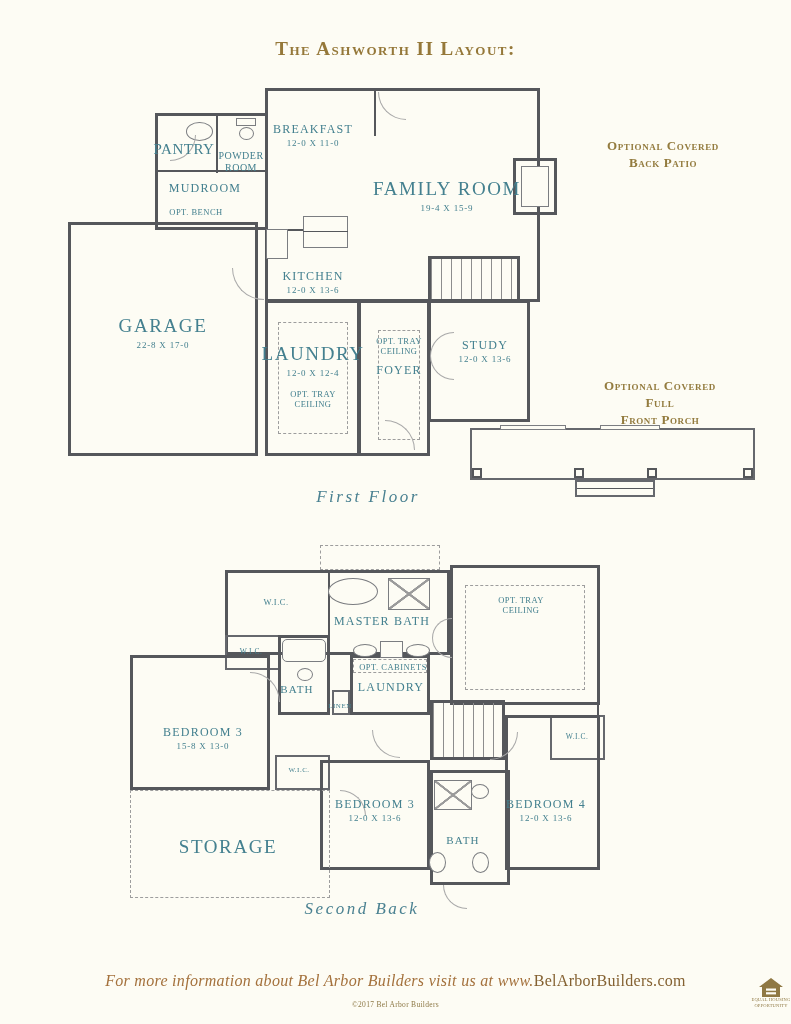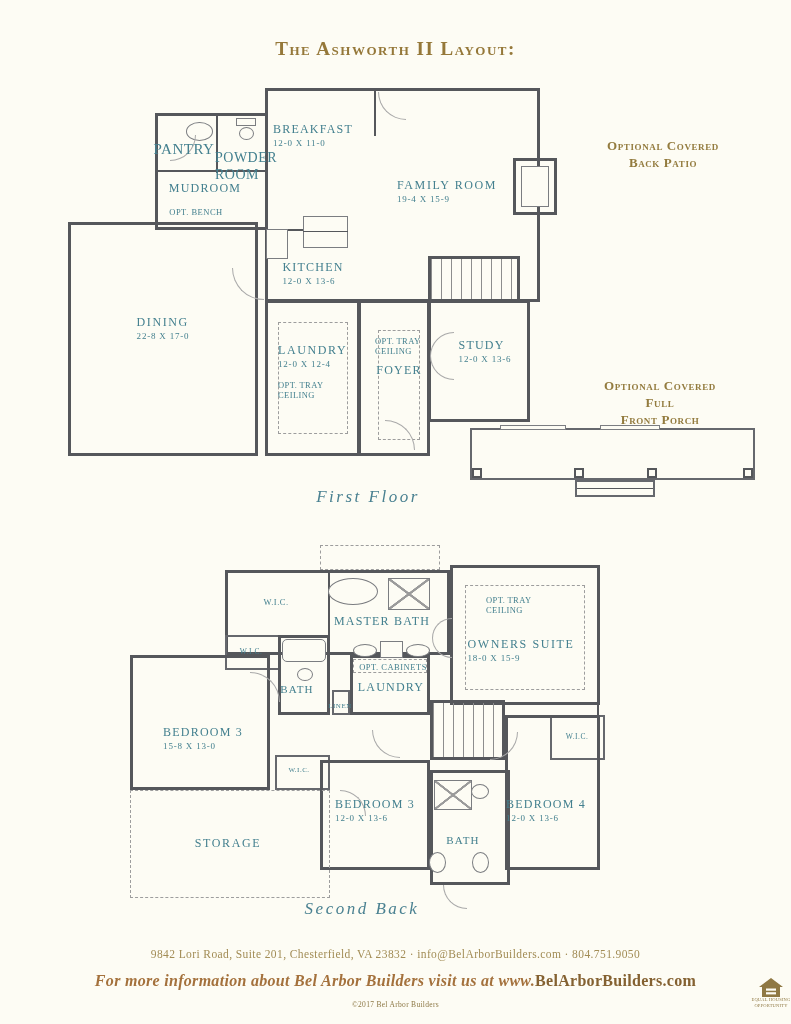--- a/index.html
+++ b/index.html
@@ -39,33 +39,33 @@
       linear-gradient(to top right, transparent 47%, #9b9b9b 48%, #9b9b9b 52%, transparent 53%),
       linear-gradient(to bottom right, transparent 47%, #9b9b9b 48%, #9b9b9b 52%, transparent 53%);}
   .col{position:absolute;width:10px;height:10px;border:2px solid #55575b;box-sizing:border-box}
   .arc{position:absolute;box-sizing:border-box;border:0 solid #a9a9a9}
   .arc.tl{border-top-width:1px;border-left-width:1px;border-radius:100% 0 0 0}
   .arc.tr{border-top-width:1px;border-right-width:1px;border-radius:0 100% 0 0}
   .arc.bl{border-bottom-width:1px;border-left-width:1px;border-radius:0 0 0 100%}
   .arc.br{border-bottom-width:1px;border-right-width:1px;border-radius:0 0 100% 0}
 
   
-  .rlabel{position:absolute;transform:translateX(-50%);text-align:left;
+  .rlabel{position:absolute;transform:translateX(-50%);text-align:center;
     color:#44808f;line-height:1.2;white-space:nowrap}
   .rname{font-size:12px;letter-spacing:1.2px;display:block}
-  .rname-lg{font-size:12px;letter-spacing:1.6px;display:block}
+  .rname-lg{font-size:19px;letter-spacing:1.6px;display:block}
   .rname-sm{font-size:8.5px;letter-spacing:.5px;display:block}
   .rdims{font-size:9px;letter-spacing:.8px;display:block;margin-top:2px}
   .rnote{font-size:8.5px;letter-spacing:.4px;display:block;margin-top:2px;white-space:normal;width:70px;margin-left:auto;margin-right:auto}
 
   
   .addr{position:absolute;left:0;top:948px;width:100%;text-align:center;
     color:#a28c55;font-size:11.5px;letter-spacing:.4px}
   .cta{position:absolute;left:0;top:972px;width:100%;text-align:center;
-    color:#a4713c;font-size:16px;font-style:italic;font-weight:bold;letter-spacing:.3px}
+    color:#a4713c;font-size:16px;font-style:italic;font-weight:normal;letter-spacing:.3px}
   .cta .domain{font-style:normal;color:#846131}
   .copy{position:absolute;left:0;top:1000px;width:100%;text-align:center;
     color:#8d7845;font-size:7.5px;letter-spacing:.3px}
   .eho{position:absolute;left:750px;top:978px;width:42px;text-align:center;color:#8f7843}
   .eho .txt{font-size:4.5px;line-height:1.3;letter-spacing:.2px;display:block}
 </style>
 </head>
 <body>
 
 <div class="page">
@@ -109,42 +109,42 @@
   <div class="arc bl" style="left:232px;top:268px;width:32px;height:32px"></div>
   <div class="arc tr" style="left:385px;top:420px;width:30px;height:30px"></div>
   <div class="arc tl" style="left:430px;top:332px;width:24px;height:24px"></div>
   <div class="arc bl" style="left:430px;top:356px;width:24px;height:24px"></div>
   <div class="arc bl" style="left:378px;top:92px;width:28px;height:28px"></div>
 
   <div class="rlabel" style="left:184px;top:140px">
     <span class="rname-sm" style="font-size:15px">PANTRY</span>
     </div>
   <div class="rlabel" style="left:241px;top:150px;white-space:normal;width:52px;margin-left:-26px;transform:none">
-    <span class="rname-sm" style="font-size:14px">POWDER ROOM</span>
+    <span class="rname-sm" style="font-size:10px">POWDER ROOM</span>
     </div>
   <div class="rlabel" style="left:313px;top:122px">
     <span class="rname">BREAKFAST</span>
     <span class="rdims">12-0 X 11-0</span>
     </div>
   <div class="rlabel" style="left:205px;top:181px">
     <span class="rname">MUDROOM</span>
     </div>
   <div class="rlabel" style="left:196px;top:207px">
     <span class="rname-sm">OPT. BENCH</span>
     </div>
   <div class="rlabel" style="left:447px;top:178px">
     <span class="rname-lg">FAMILY ROOM</span>
     <span class="rdims">19-4 X 15-9</span>
     </div>
-  <div class="rlabel" style="left:313px;top:260px">
+  <div class="rlabel" style="left:313px;top:269px">
     <span class="rname">KITCHEN</span>
     <span class="rdims">12-0 X 13-6</span>
     </div>
   <div class="rlabel" style="left:163px;top:315px">
-    <span class="rname-lg">DINING</span>
+    <span class="rname-lg">GARAGE</span>
     <span class="rdims">22-8 X 17-0</span>
     </div>
   <div class="rlabel" style="left:313px;top:343px">
     <span class="rname-lg">LAUNDRY</span>
     <span class="rdims">12-0 X 12-4</span>
     <span class="rnote" style="margin-top:10px">OPT. TRAY CEILING</span>
     </div>
   <div class="rlabel" style="left:399px;top:334px">
     <span class="rnote" style="width:48px">OPT. TRAY CEILING</span>
     </div>
@@ -206,24 +206,20 @@
 
   <div class="rlabel" style="left:276px;top:597px">
     <span class="rname-sm">W.I.C.</span>
     </div>
   <div class="rlabel" style="left:382px;top:614px">
     <span class="rname">MASTER BATH</span>
     </div>
   <div class="rlabel" style="left:521px;top:593px">
     <span class="rnote">OPT. TRAY CEILING</span>
     </div>
-  <div class="rlabel" style="left:521px;top:637px">
-    <span class="rname-lg">OWNERS SUITE</span>
-    <span class="rdims">18-0 X 15-9</span>
-    </div>
   <div class="rlabel" style="left:251px;top:647px">
     <span class="rname-sm" style="font-size:7.5px">W.I.C.</span>
     </div>
   <div class="rlabel" style="left:297px;top:683px">
     <span class="rname" style="font-size:11px">BATH</span>
     </div>
   <div class="rlabel" style="left:393px;top:662px">
     <span class="rname-sm">OPT. CABINETS</span>
     </div>
   <div class="rlabel" style="left:391px;top:680px">
@@ -252,21 +248,20 @@
   <div class="rlabel" style="left:546px;top:797px">
     <span class="rname">BEDROOM 4</span>
     <span class="rdims">12-0 X 13-6</span>
     </div>
   <div class="rlabel" style="left:228px;top:836px">
     <span class="rname-lg">STORAGE</span>
     </div>
 
   <div class="caption" style="left:362px;top:899px">Second Back</div>
 
-  <div class="addr">9842 Lori Road, Suite 201, Chesterfield, VA 23832   ·   info@BelArborBuilders.com   ·   804.751.9050</div>
   <div class="cta">
     <span>For more information about Bel Arbor Builders visit us at www.</span><span class="domain">BelArborBuilders.com</span>
   </div>
   <div class="copy">©2017 Bel Arbor Builders</div>
 
   <div class="eho">
     <svg width="24" height="19" viewBox="0 0 24 19" style="display:block;margin:0 auto">
       <polygon points="12,0 24,9 21,9 21,19 3,19 3,9 0,9" fill="#8f7843"></polygon>
       <rect x="7" y="10.5" width="10" height="2.2" fill="#fdfcf4"></rect>
       <rect x="7" y="14.2" width="10" height="2.2" fill="#fdfcf4"></rect>

